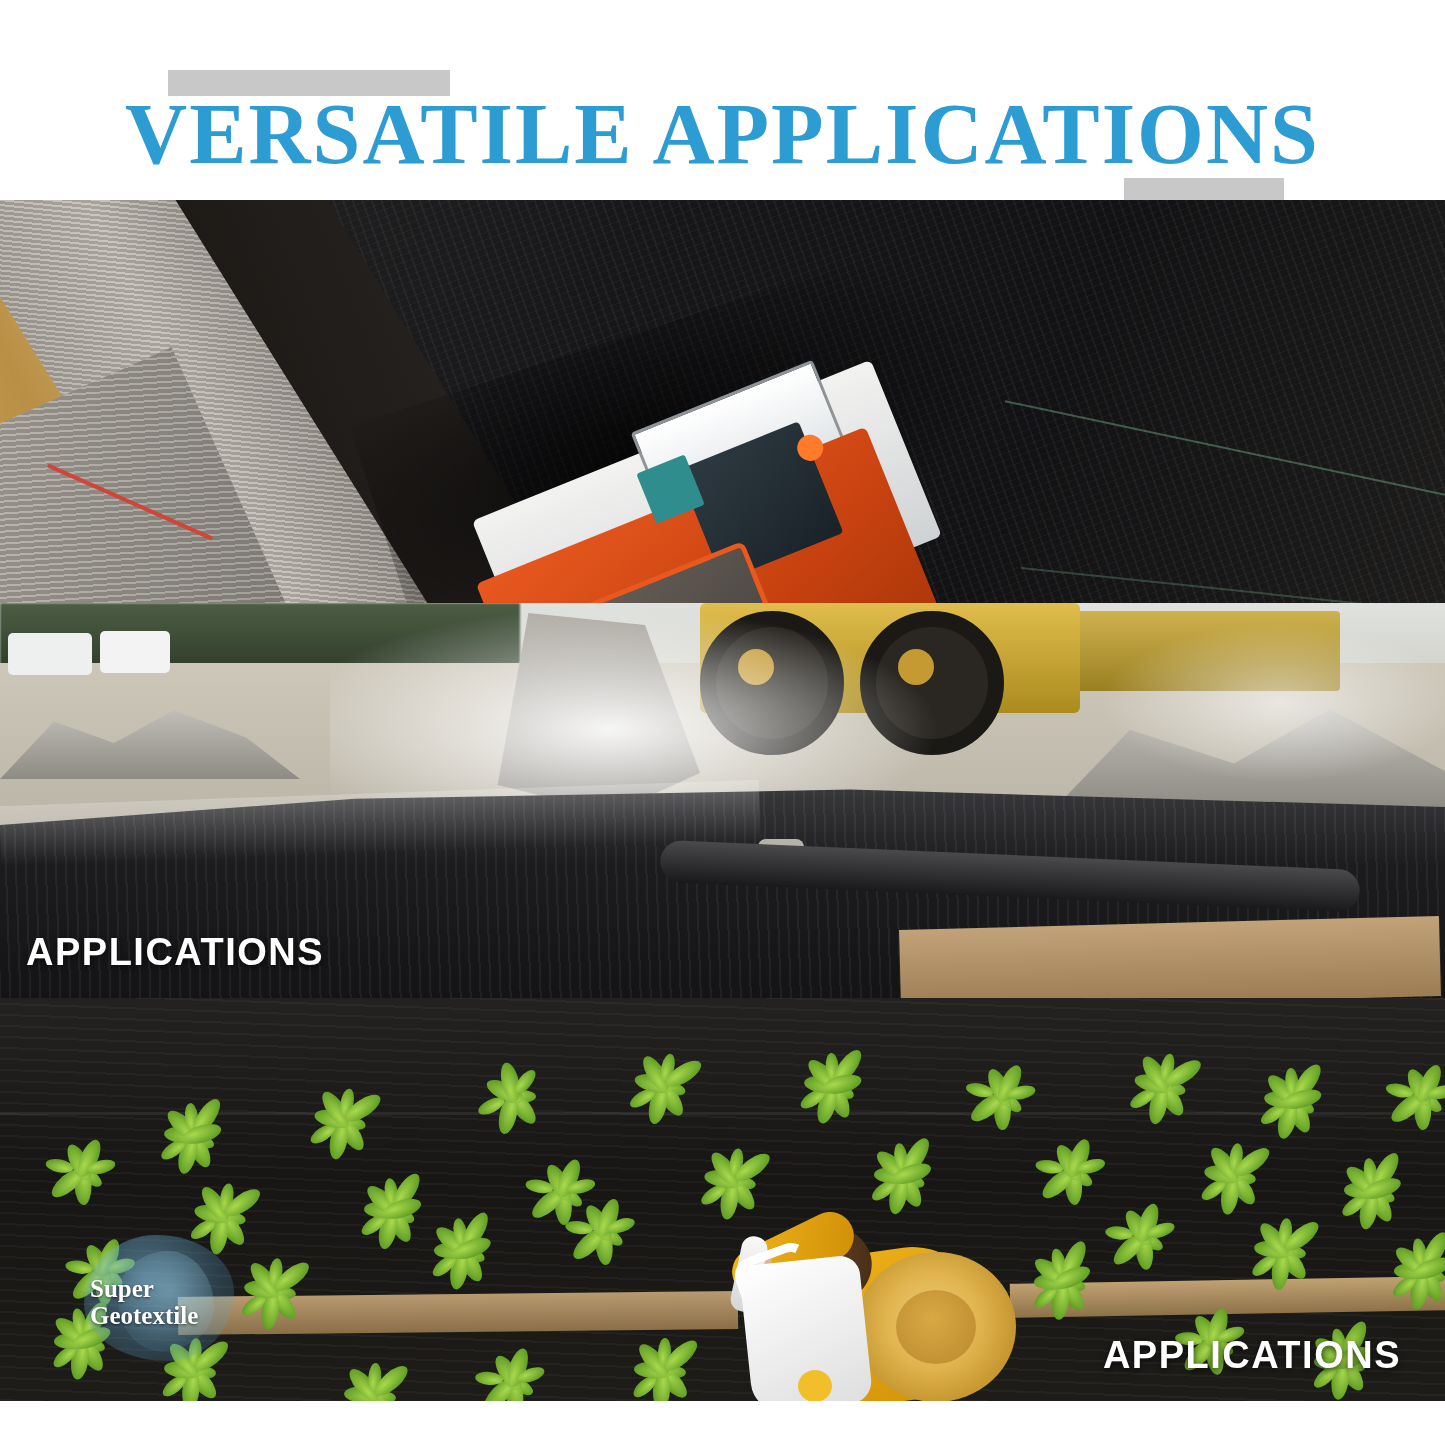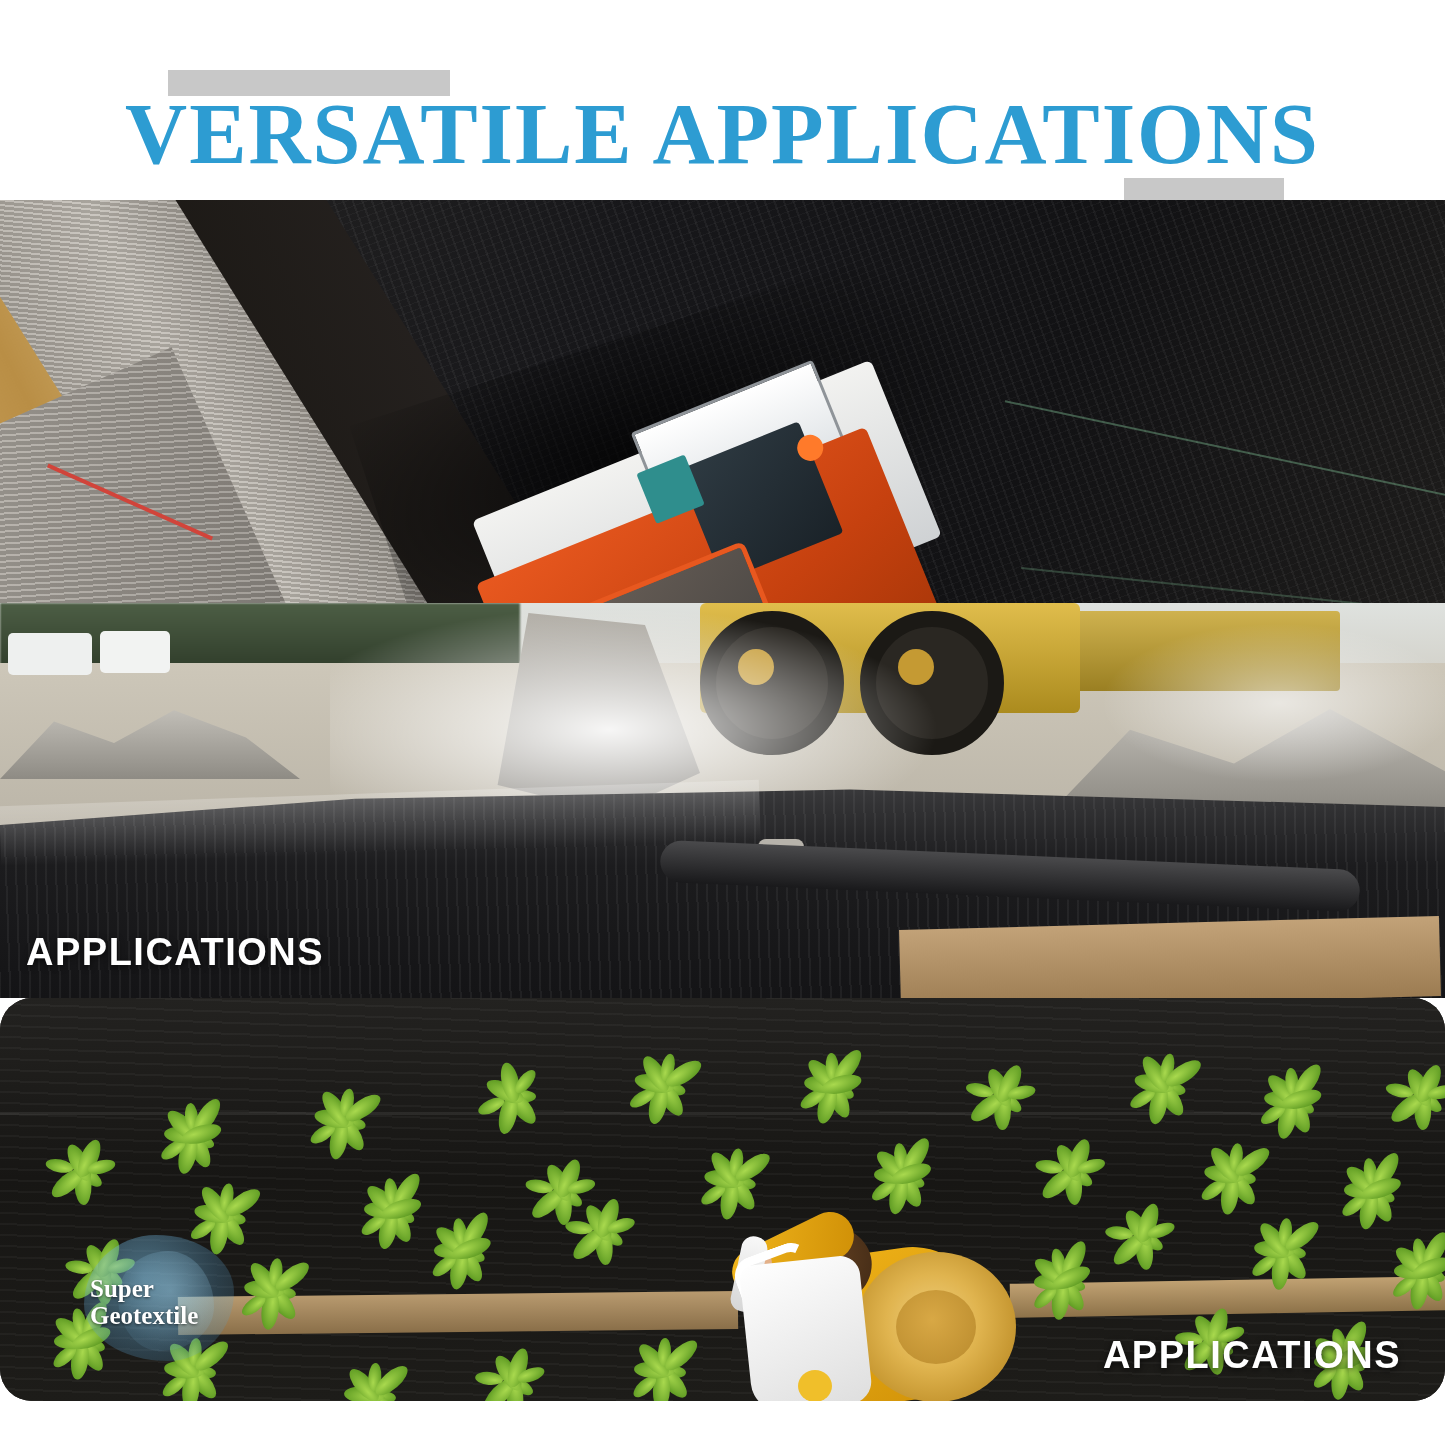--- a/index.html
+++ b/index.html
@@ -297,21 +297,20 @@
   }
   .cn-rock {
     position: absolute; left: 758px; top: 236px; width: 46px; height: 26px;
     background: #b7b3ab; border-radius: 8px;
   }
 
   
   .panel-landscaping {
     height: 403px;
     background: #161513;
-    border-radius: 32px;
   }
   .ls-fabric {
     position: absolute; inset: 0;
     background:
       repeating-linear-gradient(2deg, rgba(255,255,255,0.035) 0 2px, rgba(0,0,0,0) 2px 11px),
       linear-gradient(180deg, #232220 0%, #171614 45%, #1d1c19 100%);
   }
   .ls-seam {
     position: absolute; left: 0; top: 114px; width: 100%; height: 3px;
     background: rgba(255,255,255,0.07);

